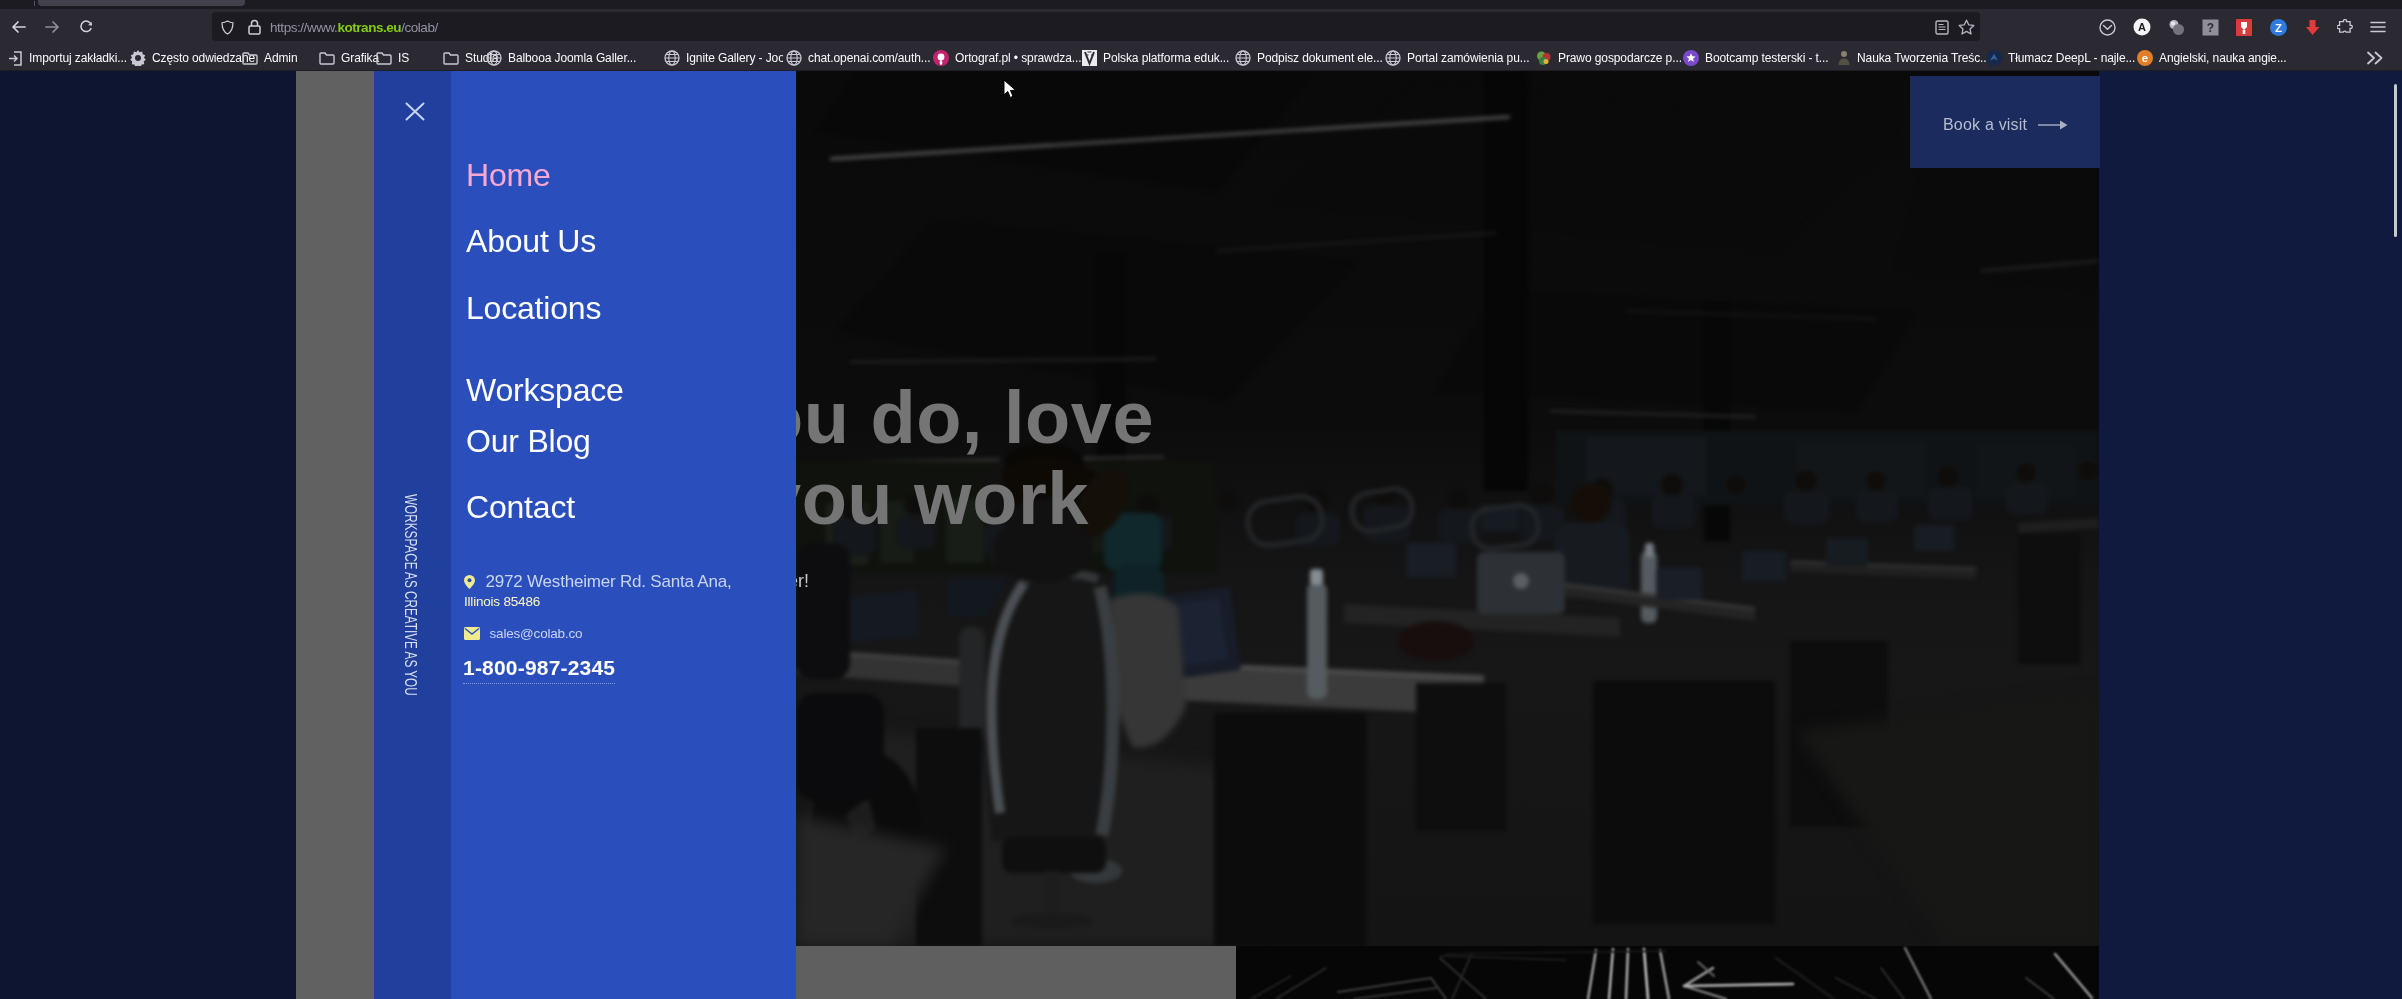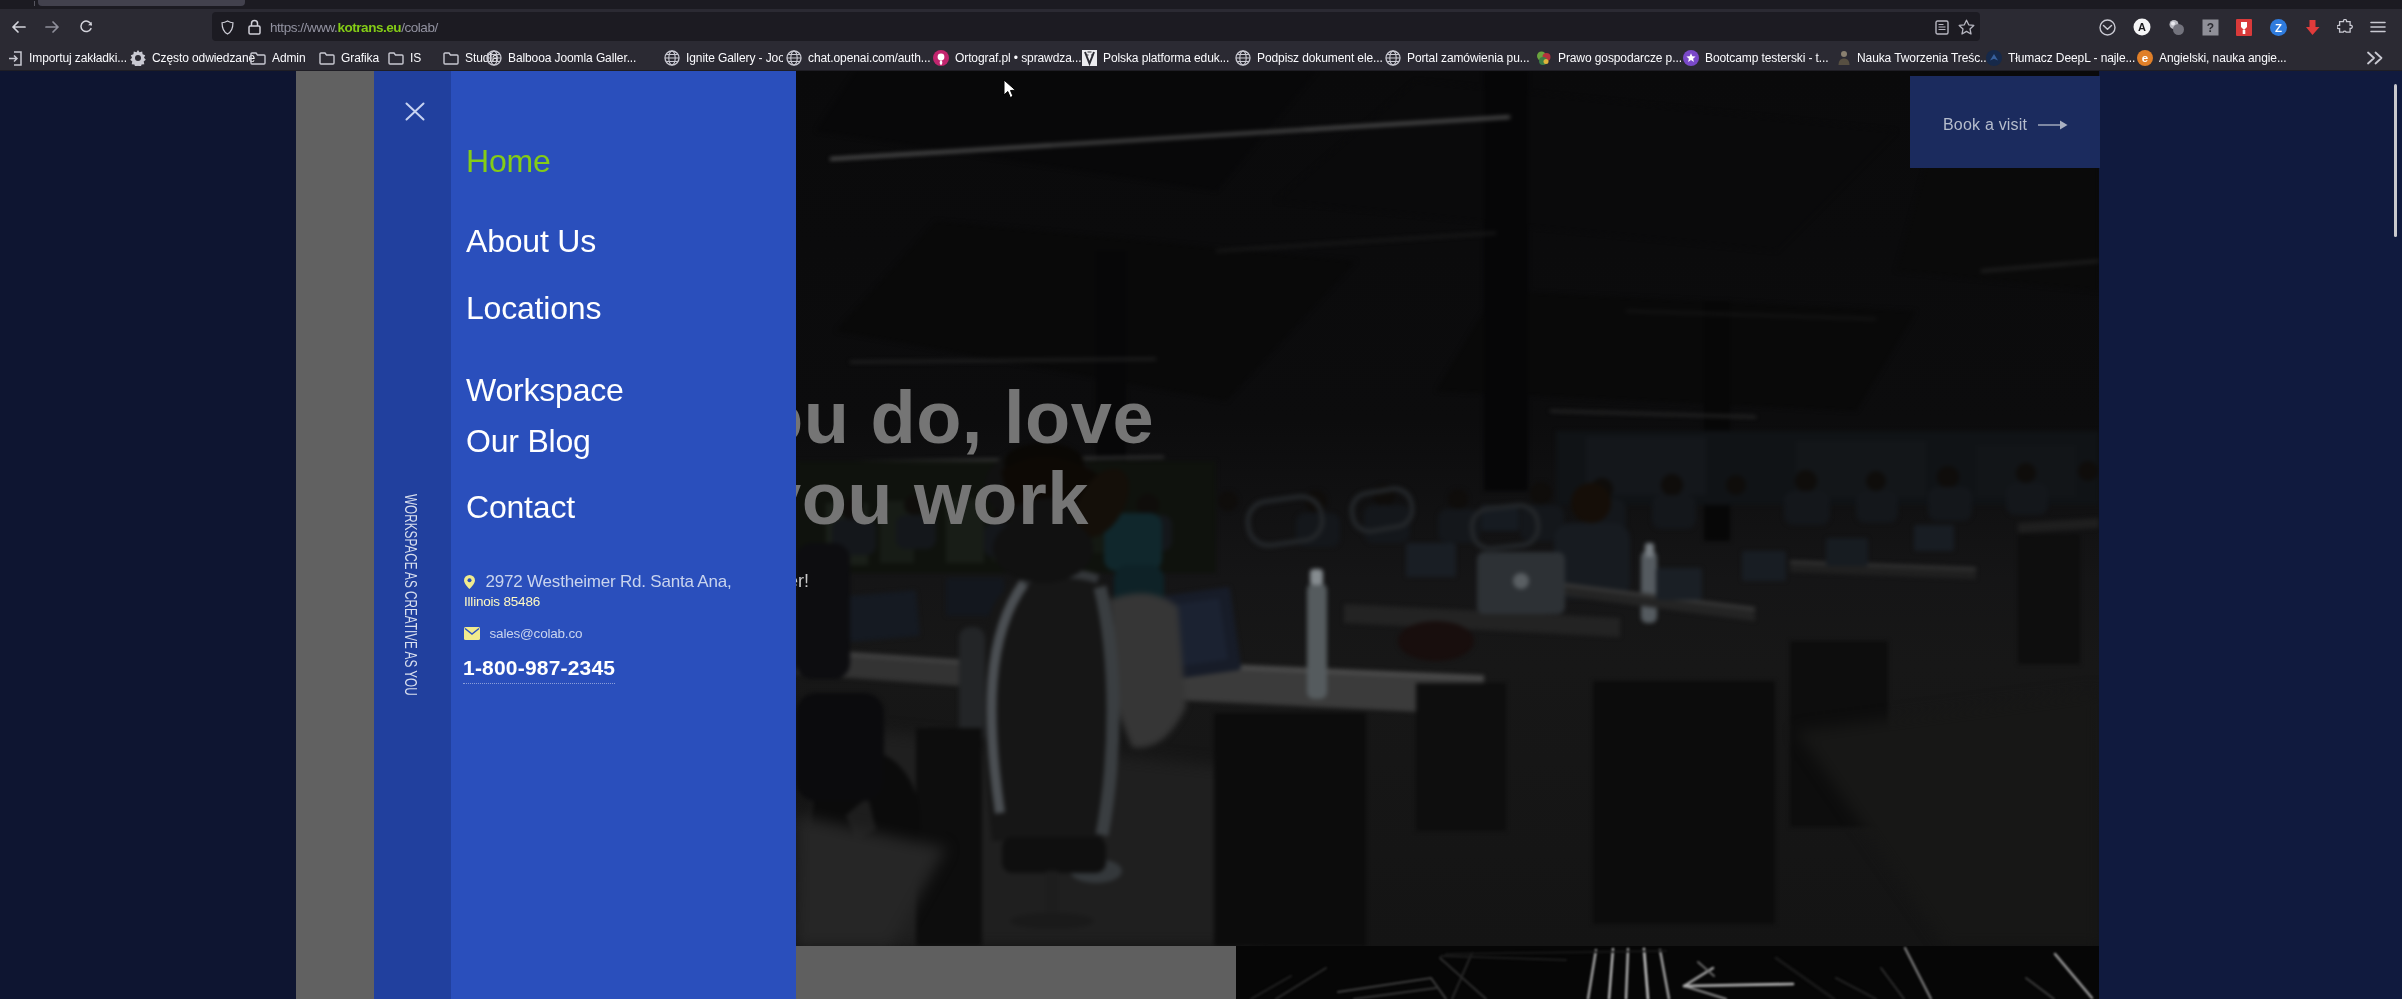--- a/index.html
+++ b/index.html
@@ -148,33 +148,33 @@
       </svg>
       <span>Importuj zakładki...</span>
     </div>
   <div class="bm" style="left:130px;">
       <svg width="16" height="16" viewBox="0 0 16 16">
         <path d="M8 0 L9.5 2.2 L12.2 1.6 L12.6 4.3 L15.2 5.2 L14 7.7 L15.8 9.8 L13.7 11.5 L14.3 14.2 L11.6 14.5 L10.7 17 L8 15.8 L5.3 17 L4.4 14.5 L1.7 14.2 L2.3 11.5 L0.2 9.8 L2 7.7 L0.8 5.2 L3.4 4.3 L3.8 1.6 L6.5 2.2 Z" fill="#c9c9d2"></path>
         <circle cx="8" cy="8" r="3" fill="#2b2a33"></circle>
       </svg>
       <span>Często odwiedzane</span>
     </div>
-  <div class="bm" style="left:250px;">
+  <div class="bm" style="left:242px;">
       <svg width="16" height="13" viewBox="0 0 16 13">
         <path d="M1 2 a1 1 0 0 1 1-1 h4 l1.5 2 H14 a1 1 0 0 1 1 1 v7 a1 1 0 0 1 -1 1 H2 a1 1 0 0 1 -1 -1 Z" stroke="#c9c9d2" stroke-width="1.4" fill="none"></path>
       </svg>
       <span>Admin</span>
     </div>
   <div class="bm" style="left:319px;">
       <svg width="16" height="13" viewBox="0 0 16 13">
         <path d="M1 2 a1 1 0 0 1 1-1 h4 l1.5 2 H14 a1 1 0 0 1 1 1 v7 a1 1 0 0 1 -1 1 H2 a1 1 0 0 1 -1 -1 Z" stroke="#c9c9d2" stroke-width="1.4" fill="none"></path>
       </svg>
       <span>Grafika</span>
     </div>
-  <div class="bm" style="left:378px;padding-left:10px;">
+  <div class="bm" style="left:366px;padding-left:10px;">
       <svg width="16" height="13" viewBox="0 0 16 13">
         <path d="M1 2 a1 1 0 0 1 1-1 h4 l1.5 2 H14 a1 1 0 0 1 1 1 v7 a1 1 0 0 1 -1 1 H2 a1 1 0 0 1 -1 -1 Z" stroke="#c9c9d2" stroke-width="1.4" fill="none"></path>
       </svg>
       <span>IS</span>
     </div>
   <div class="bm" style="left:422px;padding-left:21px;">
       <svg width="16" height="13" viewBox="0 0 16 13">
         <path d="M1 2 a1 1 0 0 1 1-1 h4 l1.5 2 H14 a1 1 0 0 1 1 1 v7 a1 1 0 0 1 -1 1 H2 a1 1 0 0 1 -1 -1 Z" stroke="#c9c9d2" stroke-width="1.4" fill="none"></path>
       </svg>
       <span>Studia</span>
@@ -484,21 +484,21 @@
         </g>
       </svg>
     </div>
     <div class="abs" id="bstrip">
       <svg class="abs" style="left:31px;top:31px;" width="20" height="19" viewBox="0 0 20 19">
           <path d="M1.5 1.5 L18.5 17.5 M18.5 1.5 L1.5 17.5" stroke="#c7d3f2" stroke-width="2" stroke-linecap="round"></path>
         </svg>
       <div id="vtext">WORKSPACE AS CREATIVE AS YOU</div>
     </div>
     <div class="abs" id="bpanel">
-      <div class="mitem" style="top:72px;color:#84cc16;">Home</div>
+      <div class="mitem" style="top:86px;color:#f9a8d4;">Home</div>
       <div class="mitem" style="top:152px;">About Us</div>
       <div class="mitem" style="top:219px;">Locations</div>
       <div class="mitem" style="top:285px;margin-top:16px;">Workspace</div>
       <div class="mitem" style="top:352px;">Our Blog</div>
       <div class="mitem" style="top:418px;">Contact</div>
       <div class="abs" style="left:13px;top:501px;font-size:17px;letter-spacing:-0.2px;color:#c9d4ee;white-space:nowrap;">
         <svg style="vertical-align:-2px;margin-right:6px;" width="11" height="14" viewBox="0 0 11 14">
             <path d="M5.5 0 A5.5 5.5 0 0 1 11 5.5 C11 9 5.5 14 5.5 14 C5.5 14 0 9 0 5.5 A5.5 5.5 0 0 1 5.5 0 Z" fill="#f0eb8e"></path>
             <circle cx="5.5" cy="5.3" r="2" fill="#2a4fbc"></circle>
           </svg>

